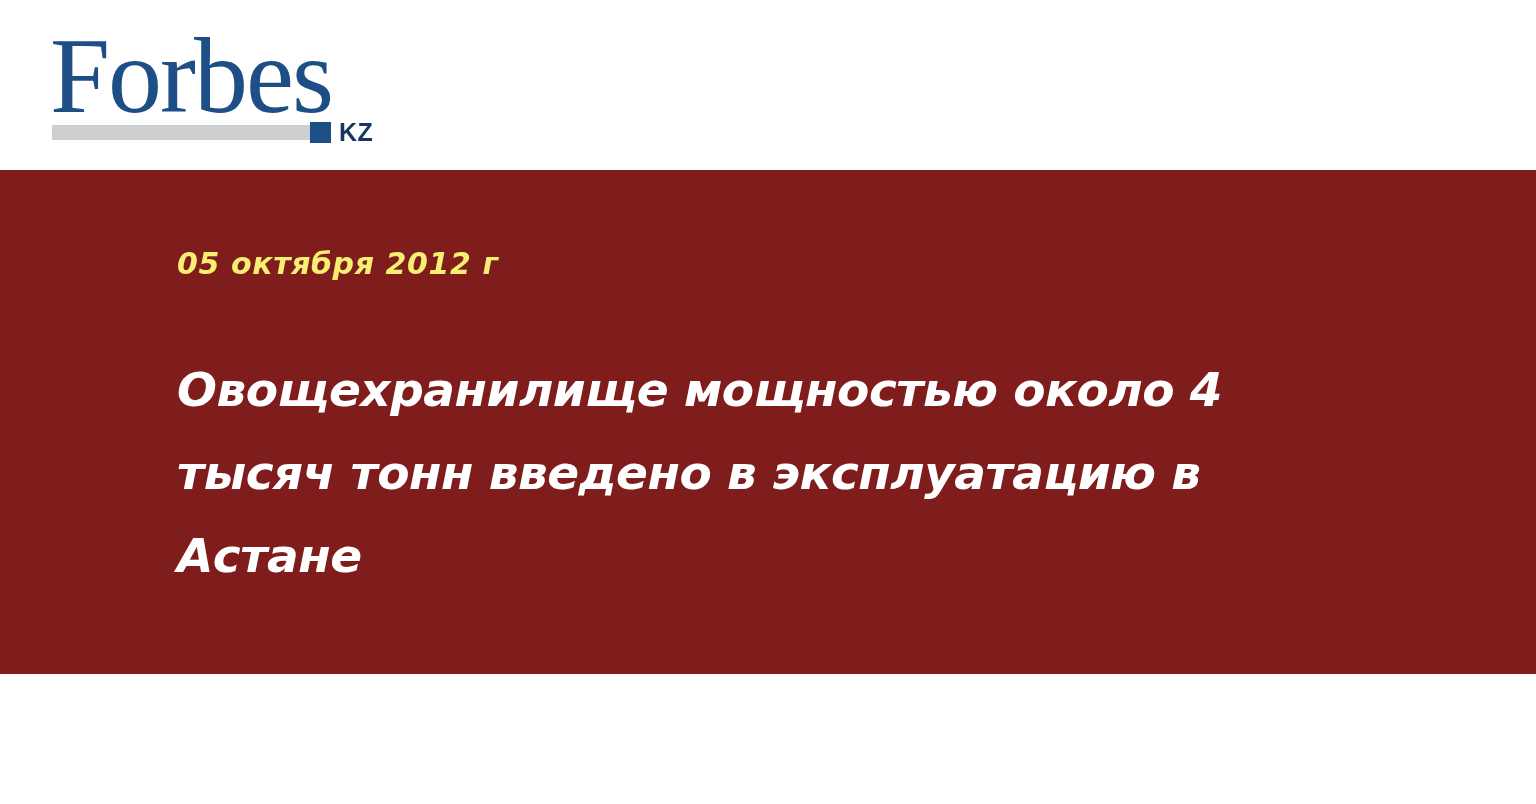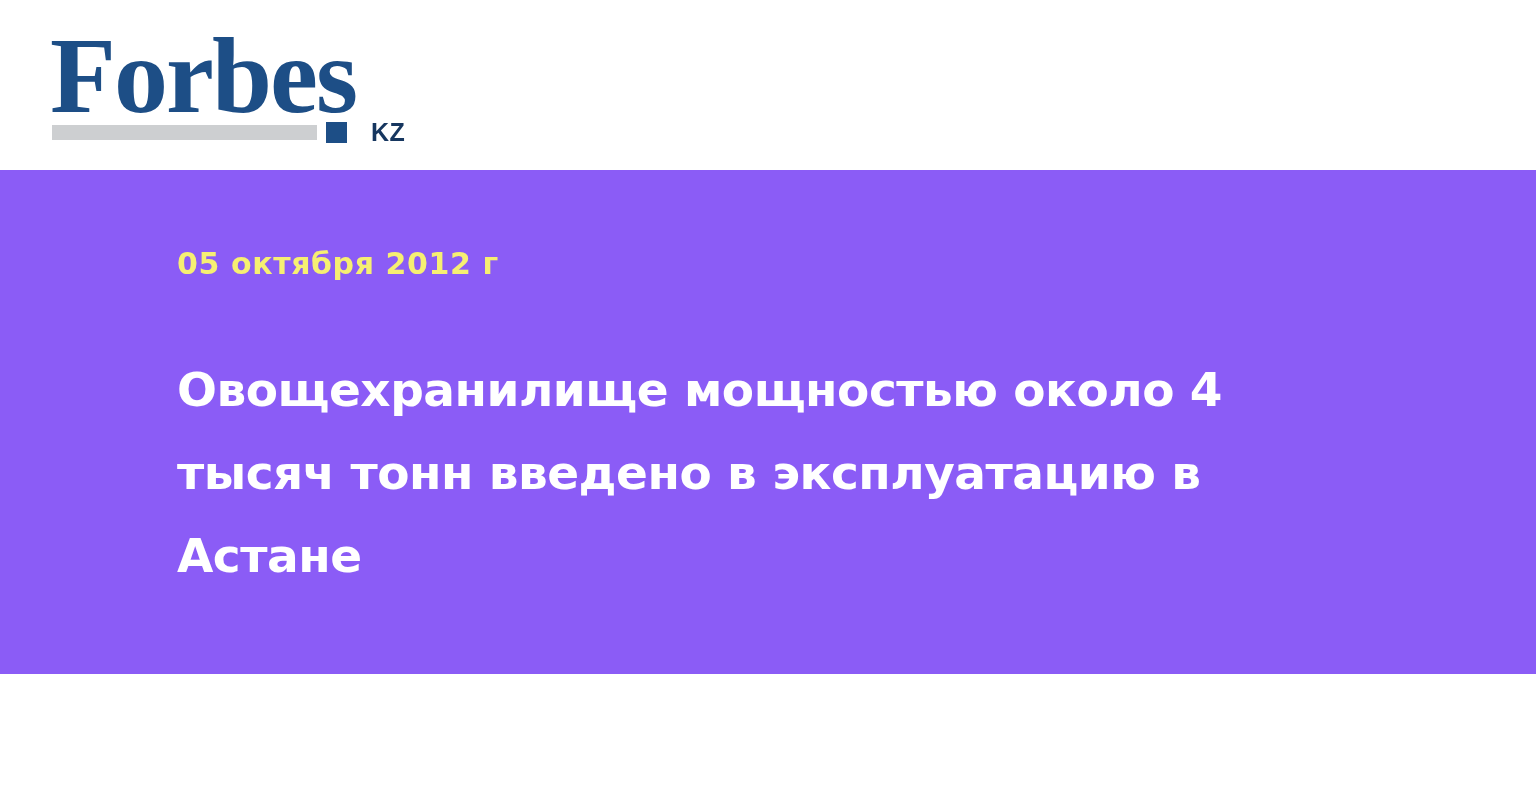--- a/index.html
+++ b/index.html
@@ -40,45 +40,45 @@
     height: 124px;
     text-decoration: none;
     display: block;
   }
 
   .logo-wordmark {
     position: absolute;
     left: 0;
     top: 0;
     font-family: "Liberation Serif", "DejaVu Serif", serif;
-    font-weight: 700;
+    font-weight: 400;
     font-size: 108px;
     line-height: 108px;
     letter-spacing: -2px;
     color: #1d4e86;
     white-space: nowrap;
   }
 
   .logo-rule {
     position: absolute;
     left: 2px;
     top: 103px;
     width: 265px;
     height: 15px;
     background: #cdcfd1;
   }
 
   .logo-kz {
     position: absolute;
-    left: 276px;
+    left: 260px;
     top: 100px;
     height: 21px;
     display: flex;
     align-items: center;
-    gap: 24px;
+    gap: 8px;
   }
 
   .logo-kz-square {
     width: 21px;
     height: 21px;
     background: #1d4e86;
     display: block;
   }
 
   .logo-kz-text {
@@ -91,21 +91,22 @@
     text-transform: uppercase;
   }
 
   
   .hero {
     position: absolute;
     top: 170px;
     left: 0;
     width: 1536px;
     height: 504px;
-    background: #8b5cf6;
+    background: #7f1d1d;
+    font-style: italic;
   }
 
   .hero-inner {
     position: absolute;
     left: 177px;
     top: 76px;
     width: 1120px;
   }
 
   .hero-date {

